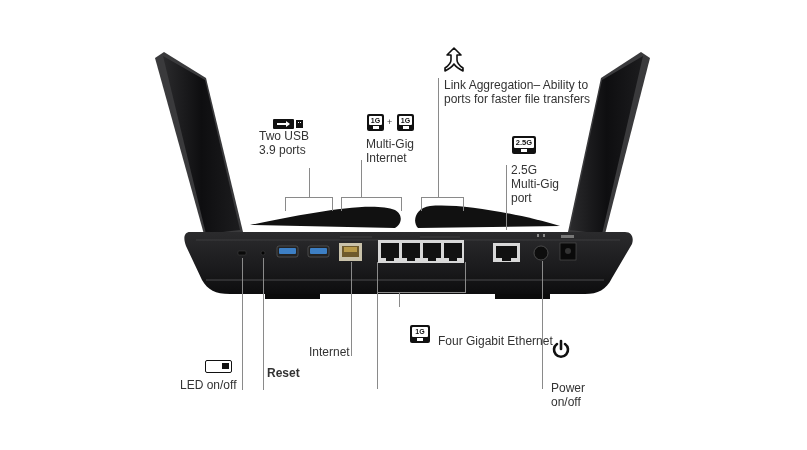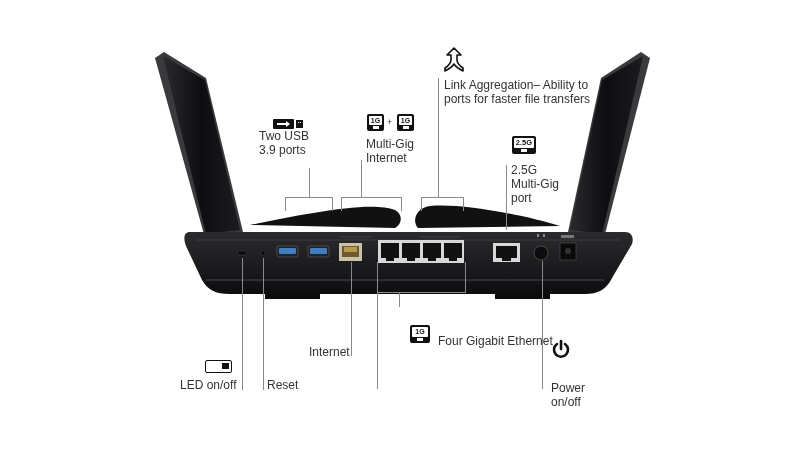--- a/index.html
+++ b/index.html
@@ -181,21 +181,21 @@
   <div>port</div>
 </div>
 
 <div class="label" style="left:309px;top:345px;">Internet</div>
 
 <div class="abs" style="left:205px;top:360px;width:27px;height:13px;border:1.5px solid #111;border-radius:2px;box-sizing:border-box;">
   <div style="position:absolute;right:2px;top:2px;width:7px;height:6px;background:#111;"></div>
 </div>
 <div class="label" style="left:180px;top:378px;">LED on/off</div>
 
-<div class="label" style="left:267px;top:378px;">Reset</div>
+<div class="label" style="left:267px;top:366px;font-weight:bold;">Reset</div>
 
 <div class="badge" style="left:410px;top:325px;width:20px;height:18px;">
   <div class="inner" style="height:10px;line-height:10px;">1G</div>
   <div class="notch"></div>
 </div>
 <div class="label" style="left:410px;top:334px;margin-left:28px;">
   <div>Four Gigabit Ethernet</div>
 </div>
 
 <div class="abs" style="left:551px;top:339px;width:20px;height:20px;">

